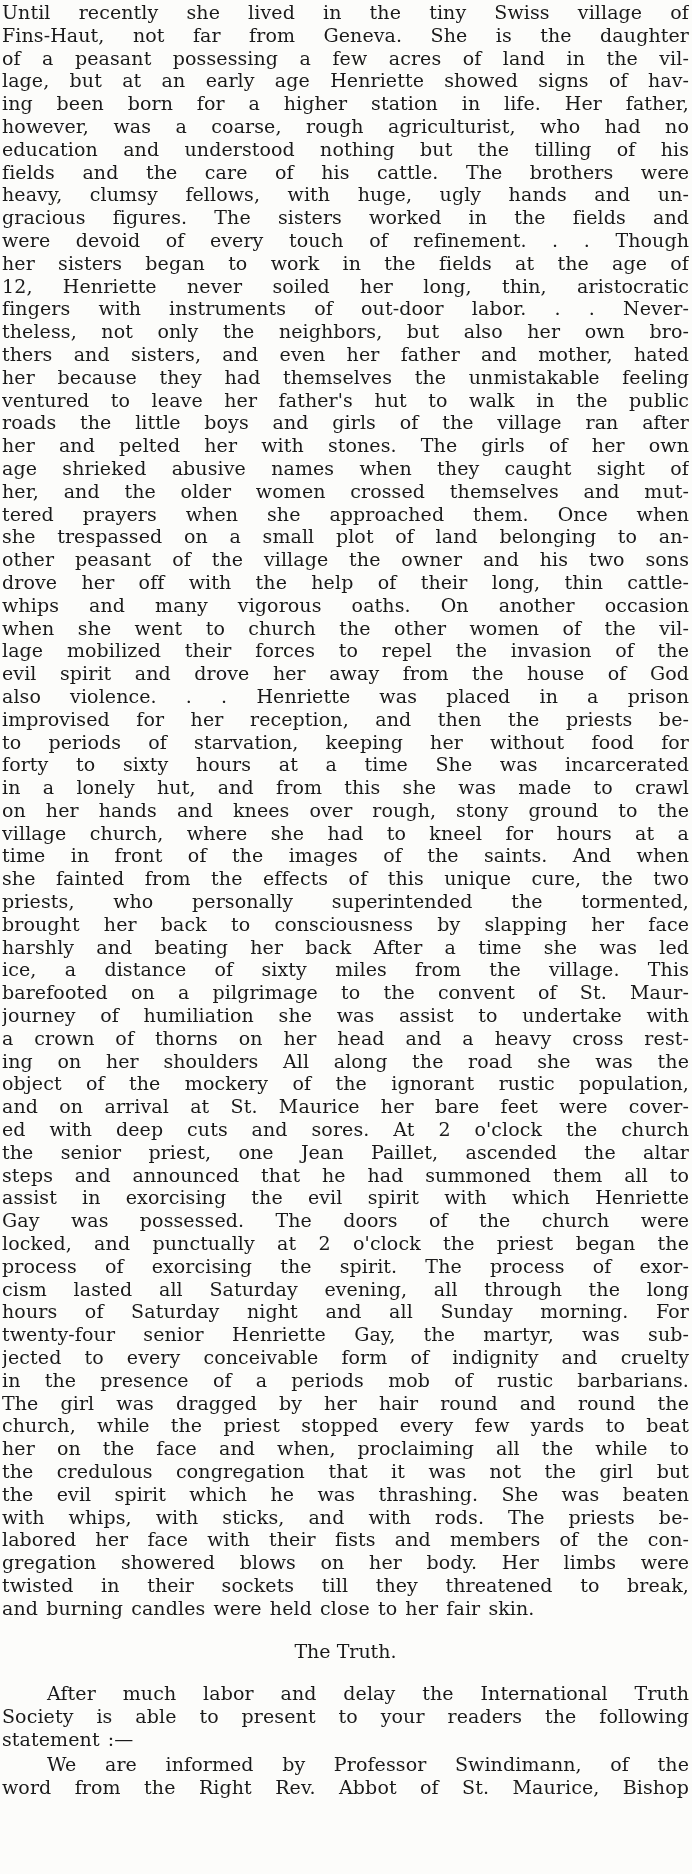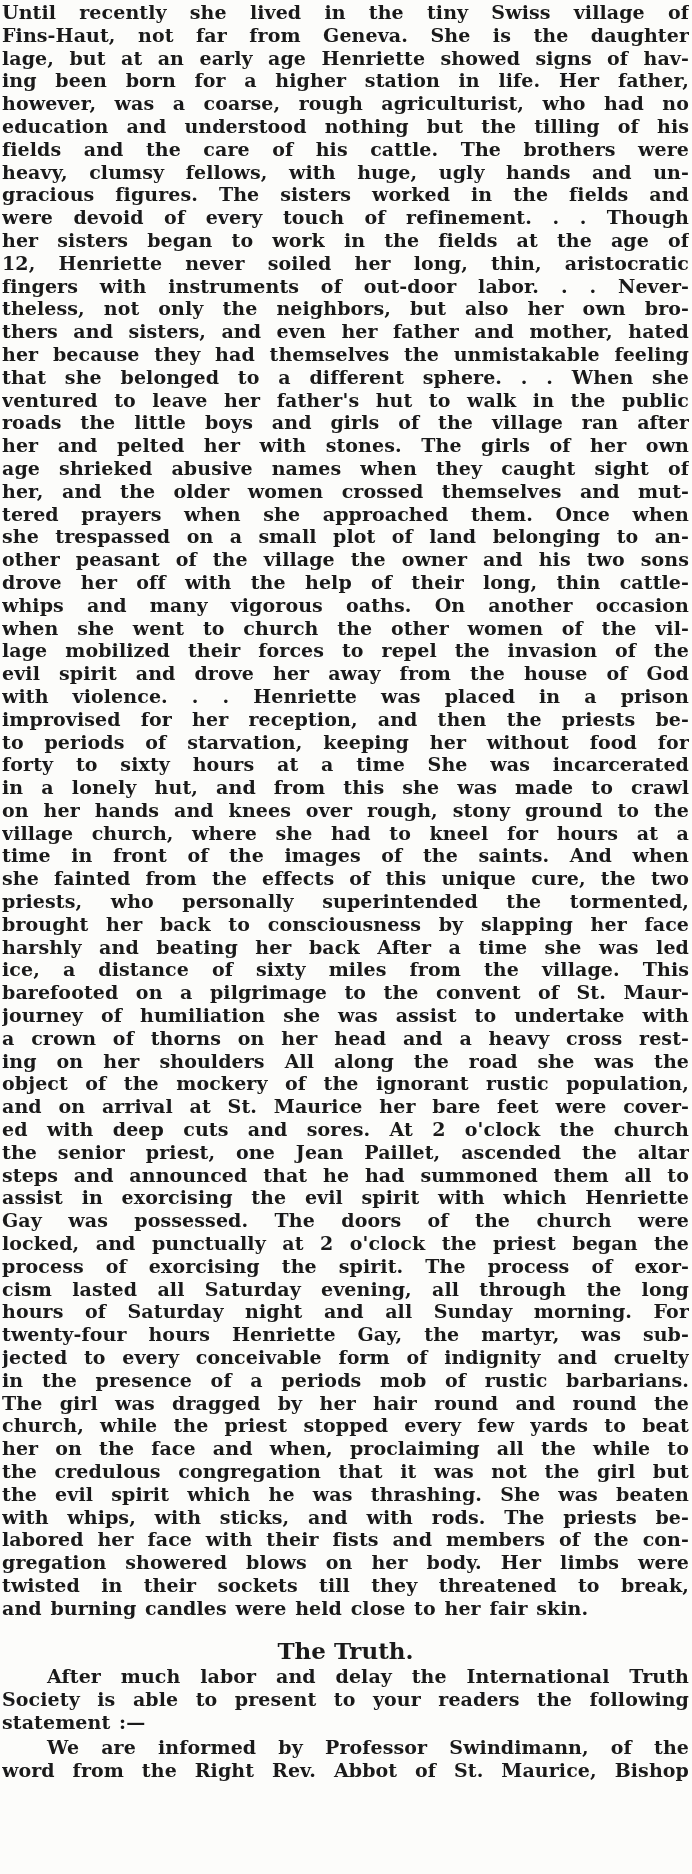--- a/index.html
+++ b/index.html
@@ -15,86 +15,85 @@
     height: 1874px;
     overflow: hidden;
     font-family: "DejaVu Serif", "Liberation Serif", serif;
     color: var(--ink);
   }
   .page {
     width: 692px;
     height: 1874px;
     padding: 1px 3px 0 2px;
     background: var(--paper);
-    font-weight: bold;
   }
   .para { width: 100%; }
   .line {
     font-size: 19px;
     line-height: 22.8px;
     letter-spacing: 0.1px;
     word-spacing: 1px;
     text-align: justify;
     text-align-last: justify;
     white-space: normal;
     overflow: hidden;
   }
   
   .line.last {
     text-align-last: left;
     word-spacing: 2px;
   }
   .line.indent { text-indent: 45px; }
   .section-heading {
-    font-size: 23px;
+    font-size: 19px;
     line-height: 22.8px;
     text-align: center;
     margin-top: 20px;
-    margin-bottom: 3px;
+    margin-bottom: 20px;
   }
   .para + .para { margin-top: 2px; }
 </style>
 </head>
 <body>
 
 <div class="page">
   <div class="article">
 
     <div class="para">
         <div class="line">Until recently she lived in the tiny Swiss village of</div>
         <div class="line">Fins-Haut, not far from Geneva. She is the daughter</div>
+        <div class="line">of a peasant possessing a few acres of land in the vil-</div>
         <div class="line">lage, but at an early age Henriette showed signs of hav-</div>
         <div class="line">ing been born for a higher station in life. Her father,</div>
         <div class="line">however, was a coarse, rough agriculturist, who had no</div>
         <div class="line">education and understood nothing but the tilling of his</div>
         <div class="line">fields and the care of his cattle. The brothers were</div>
         <div class="line">heavy, clumsy fellows, with huge, ugly hands and un-</div>
         <div class="line">gracious figures. The sisters worked in the fields and</div>
         <div class="line">were devoid of every touch of refinement. . . Though</div>
         <div class="line">her sisters began to work in the fields at the age of</div>
         <div class="line">12, Henriette never soiled her long, thin, aristocratic</div>
         <div class="line">fingers with instruments of out-door labor. . . Never-</div>
         <div class="line">theless, not only the neighbors, but also her own bro-</div>
         <div class="line">thers and sisters, and even her father and mother, hated</div>
         <div class="line">her because they had themselves the unmistakable feeling</div>
-        <div class="line">that she belonged to a different sphere. . . When she</div>
         <div class="line">ventured to leave her father's hut to walk in the public</div>
         <div class="line">roads the little boys and girls of the village ran after</div>
         <div class="line">her and pelted her with stones. The girls of her own</div>
         <div class="line">age shrieked abusive names when they caught sight of</div>
         <div class="line">her, and the older women crossed themselves and mut-</div>
         <div class="line">tered prayers when she approached them. Once when</div>
         <div class="line">she trespassed on a small plot of land belonging to an-</div>
         <div class="line">other peasant of the village the owner and his two sons</div>
         <div class="line">drove her off with the help of their long, thin cattle-</div>
         <div class="line">whips and many vigorous oaths. On another occasion</div>
         <div class="line">when she went to church the other women of the vil-</div>
         <div class="line">lage mobilized their forces to repel the invasion of the</div>
         <div class="line">evil spirit and drove her away from the house of God</div>
-        <div class="line">with violence. . . Henriette was placed in a prison</div>
+        <div class="line">also violence. . . Henriette was placed in a prison</div>
         <div class="line">improvised for her reception, and then the priests be-</div>
         <div class="line">to periods of starvation, keeping her without food for</div>
         <div class="line">forty to sixty hours at a time She was incarcerated</div>
         <div class="line">in a lonely hut, and from this she was made to crawl</div>
         <div class="line">on her hands and knees over rough, stony ground to the</div>
         <div class="line">village church, where she had to kneel for hours at a</div>
         <div class="line">time in front of the images of the saints. And when</div>
         <div class="line">she fainted from the effects of this unique cure, the two</div>
         <div class="line">priests, who personally superintended the tormented,</div>
         <div class="line">brought her back to consciousness by slapping her face</div>
@@ -108,21 +107,21 @@
         <div class="line">and on arrival at St. Maurice her bare feet were cover-</div>
         <div class="line">ed with deep cuts and sores. At 2 o'clock the church</div>
         <div class="line">the senior priest, one Jean Paillet, ascended the altar</div>
         <div class="line">steps and announced that he had summoned them all to</div>
         <div class="line">assist in exorcising the evil spirit with which Henriette</div>
         <div class="line">Gay was possessed. The doors of the church were</div>
         <div class="line">locked, and punctually at 2 o'clock the priest began the</div>
         <div class="line">process of exorcising the spirit. The process of exor-</div>
         <div class="line">cism lasted all Saturday evening, all through the long</div>
         <div class="line">hours of Saturday night and all Sunday morning. For</div>
-        <div class="line">twenty-four hours Henriette Gay, the martyr, was sub-</div>
+        <div class="line">twenty-four senior Henriette Gay, the martyr, was sub-</div>
         <div class="line">jected to every conceivable form of indignity and cruelty</div>
         <div class="line">in the presence of a periods mob of rustic barbarians.</div>
         <div class="line">The girl was dragged by her hair round and round the</div>
         <div class="line">church, while the priest stopped every few yards to beat</div>
         <div class="line">her on the face and when, proclaiming all the while to</div>
         <div class="line">the credulous congregation that it was not the girl but</div>
         <div class="line">the evil spirit which he was thrashing. She was beaten</div>
         <div class="line">with whips, with sticks, and with rods. The priests be-</div>
         <div class="line">labored her face with their fists and members of the con-</div>
         <div class="line">gregation showered blows on her body. Her limbs were</div>

